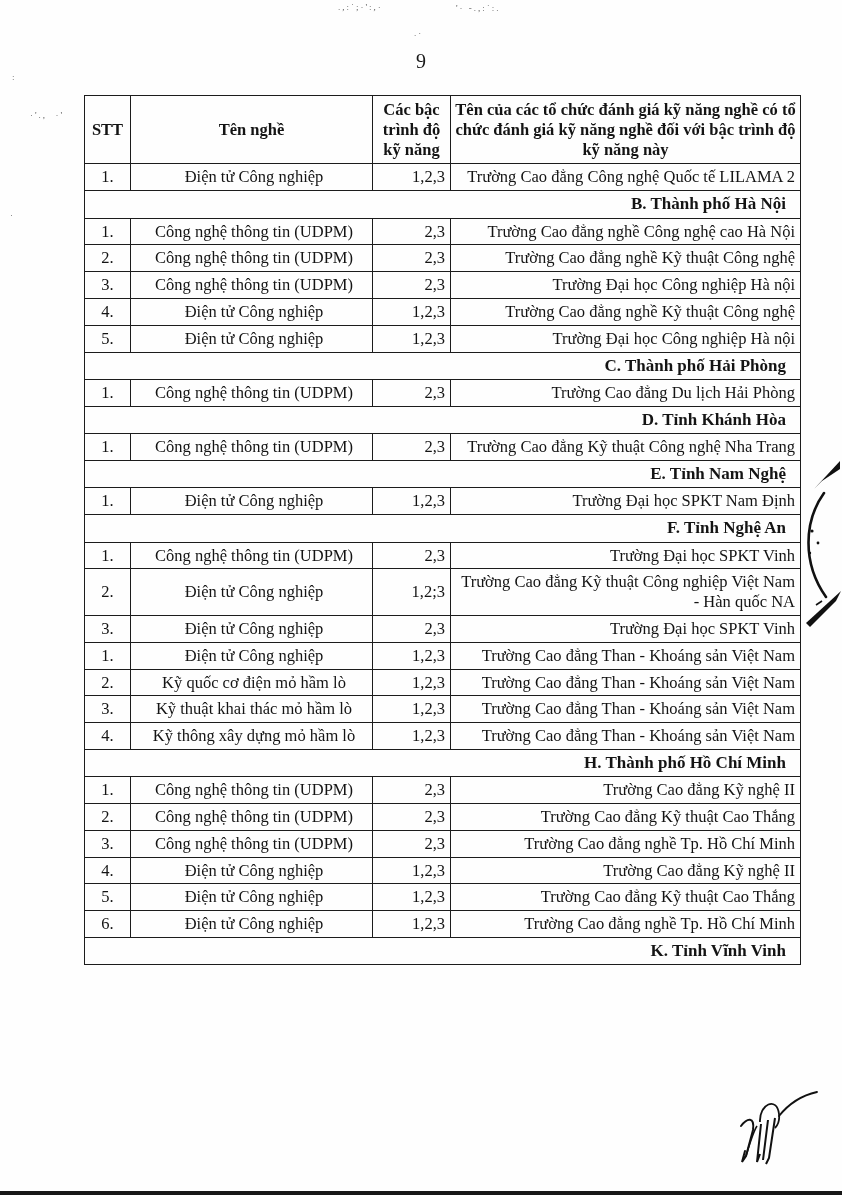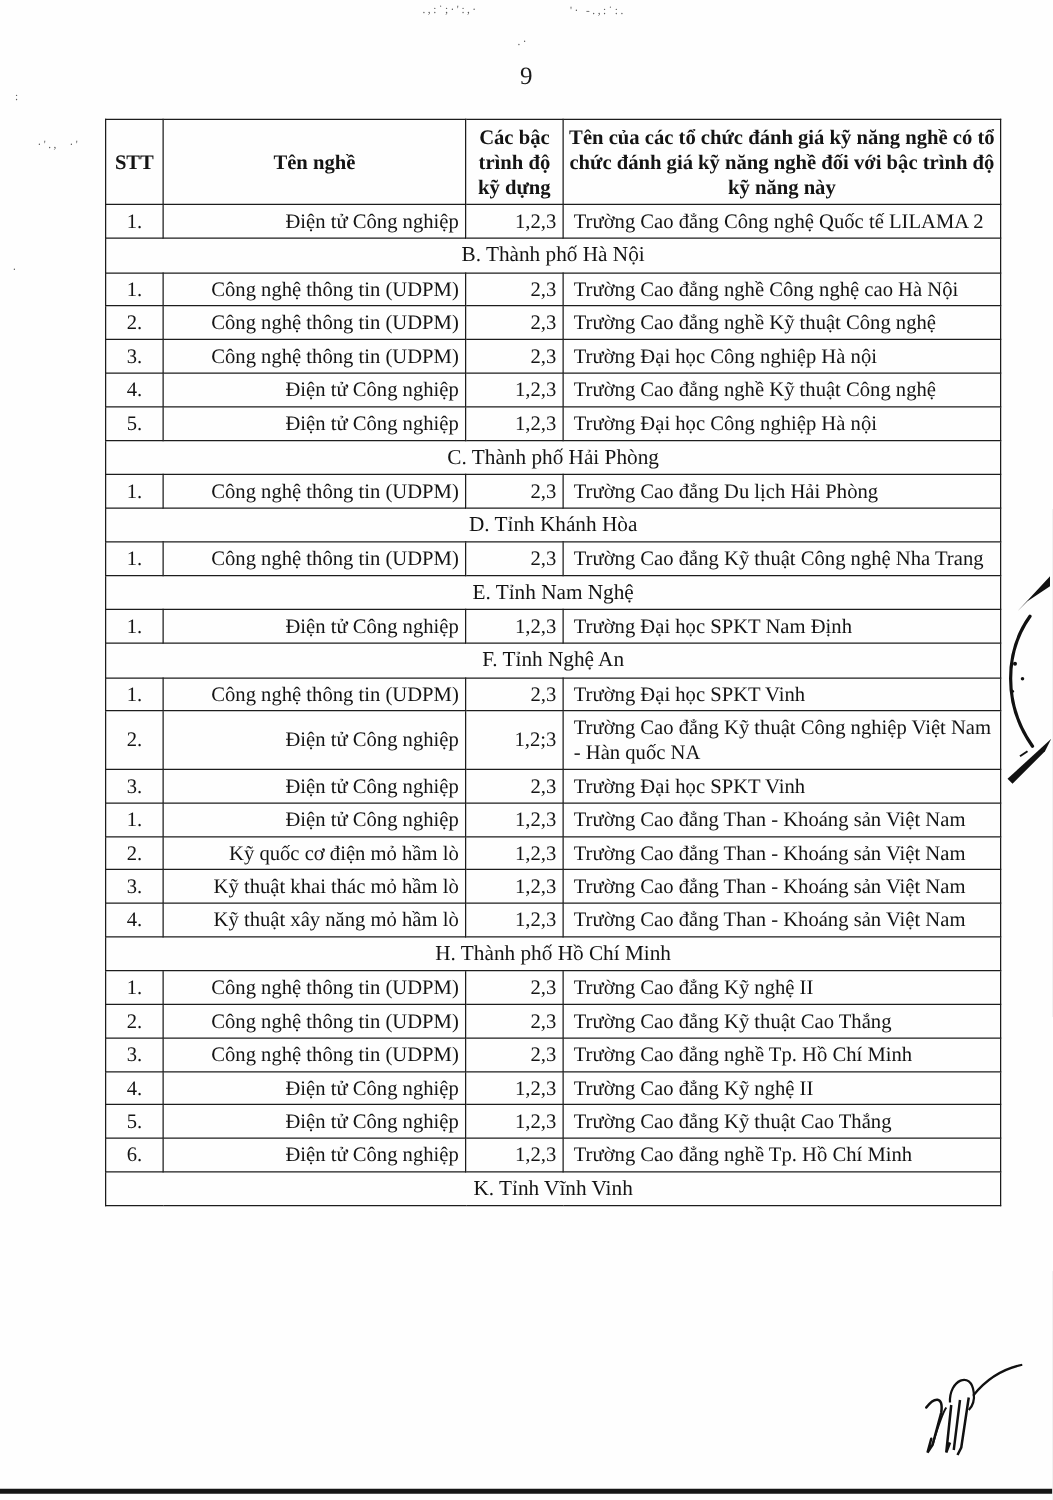--- a/index.html
+++ b/index.html
@@ -37,28 +37,28 @@
     line-height: 1.2;
     padding: 3px 5px;
     overflow: hidden;
   }
   .skills th {
     font-weight: bold;
     text-align: center;
     padding: 4px 3px;
   }
   .skills td.num { text-align: center; }
-  .skills td.name { padding-left: 10px; text-align: right; }
+  .skills td.name { padding-left: 10px; text-align: center; }
   .skills td.levels { text-align: right; }
-  .skills td.org { padding-left: 8px; text-align: left; }
+  .skills td.org { padding-left: 8px; text-align: right; }
   .skills tr.section-row td {
-    font-weight: normal;
+    font-weight: bold;
     font-size: 17px;
-    padding: 3px 2px;
-    text-align: center;
+    padding: 3px 14px;
+    text-align: right;
   }
   
   .noise {
     position: absolute;
     color: #5a5a5a;
     font-size: 9px;
     letter-spacing: 2px;
     filter: blur(0.3px);
     white-space: nowrap;
     user-select: none;
@@ -91,21 +91,21 @@
     <colgroup>
       <col style="width:46px">
       <col style="width:242px">
       <col style="width:78px">
       <col style="width:350px">
     </colgroup>
     <thead>
       <tr>
         <th>STT</th>
         <th>Tên nghề</th>
-        <th>Các bậc trình độ kỹ dựng</th>
+        <th>Các bậc trình độ kỹ năng</th>
         <th>Tên của các tổ chức đánh giá kỹ năng nghề có tổ chức đánh giá kỹ năng nghề đối với bậc trình độ kỹ năng này</th>
       </tr>
     </thead>
     <tbody>
         <tr>
           <td class="num">1.</td>
           <td class="name">Điện tử Công nghiệp</td>
           <td class="levels">1,2,3</td>
           <td class="org">Trường Cao đẳng Công nghệ Quốc tế LILAMA 2</td>
         </tr>
@@ -203,21 +203,21 @@
           <td class="org">Trường Cao đẳng Than - Khoáng sản Việt Nam</td>
         </tr>
         <tr>
           <td class="num">3.</td>
           <td class="name">Kỹ thuật khai thác mỏ hầm lò</td>
           <td class="levels">1,2,3</td>
           <td class="org">Trường Cao đẳng Than - Khoáng sản Việt Nam</td>
         </tr>
         <tr>
           <td class="num">4.</td>
-          <td class="name">Kỹ thuật xây năng mỏ hầm lò</td>
+          <td class="name">Kỹ thông xây dựng mỏ hầm lò</td>
           <td class="levels">1,2,3</td>
           <td class="org">Trường Cao đẳng Than - Khoáng sản Việt Nam</td>
         </tr>
         <tr class="section-row">
           <td colspan="4">H. Thành phố Hồ Chí Minh</td>
         </tr>
         <tr>
           <td class="num">1.</td>
           <td class="name">Công nghệ thông tin (UDPM)</td>
           <td class="levels">2,3</td>

